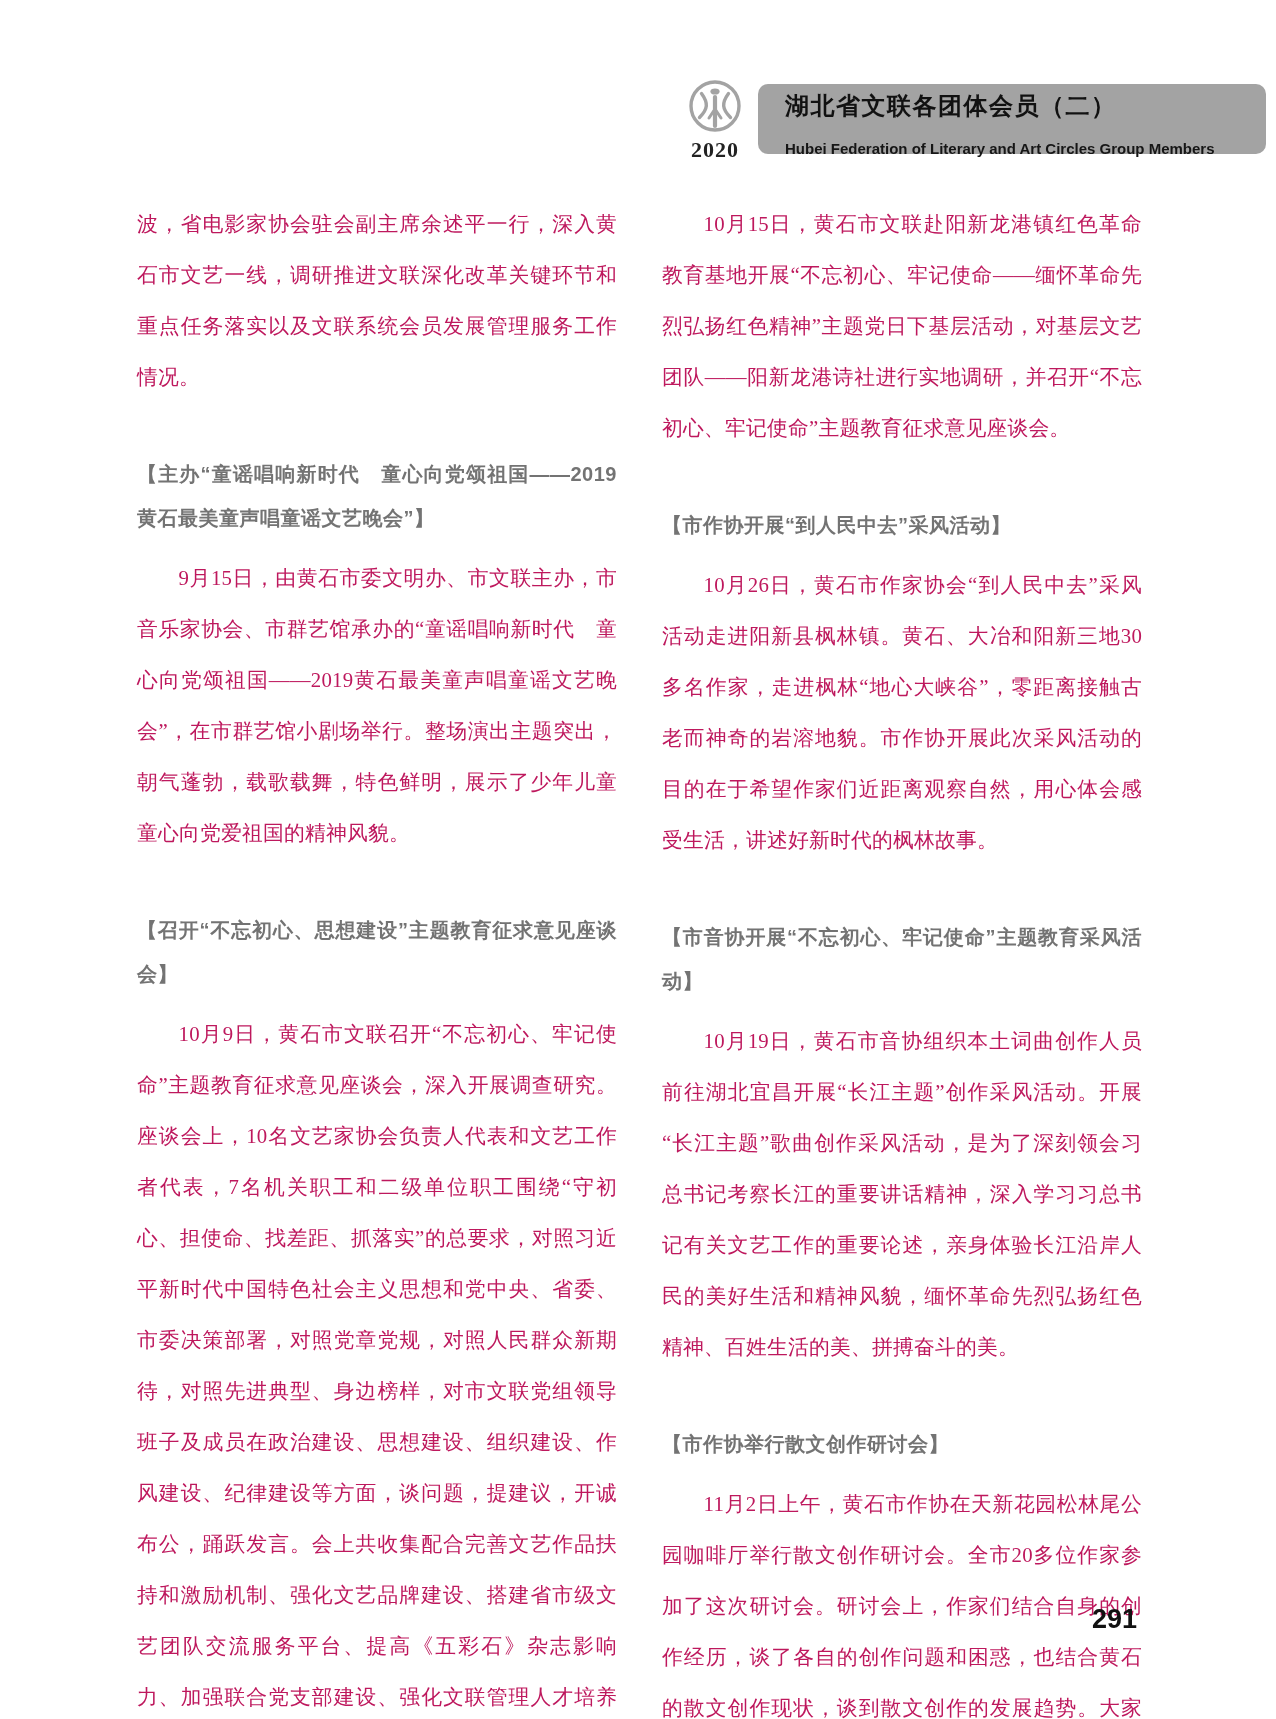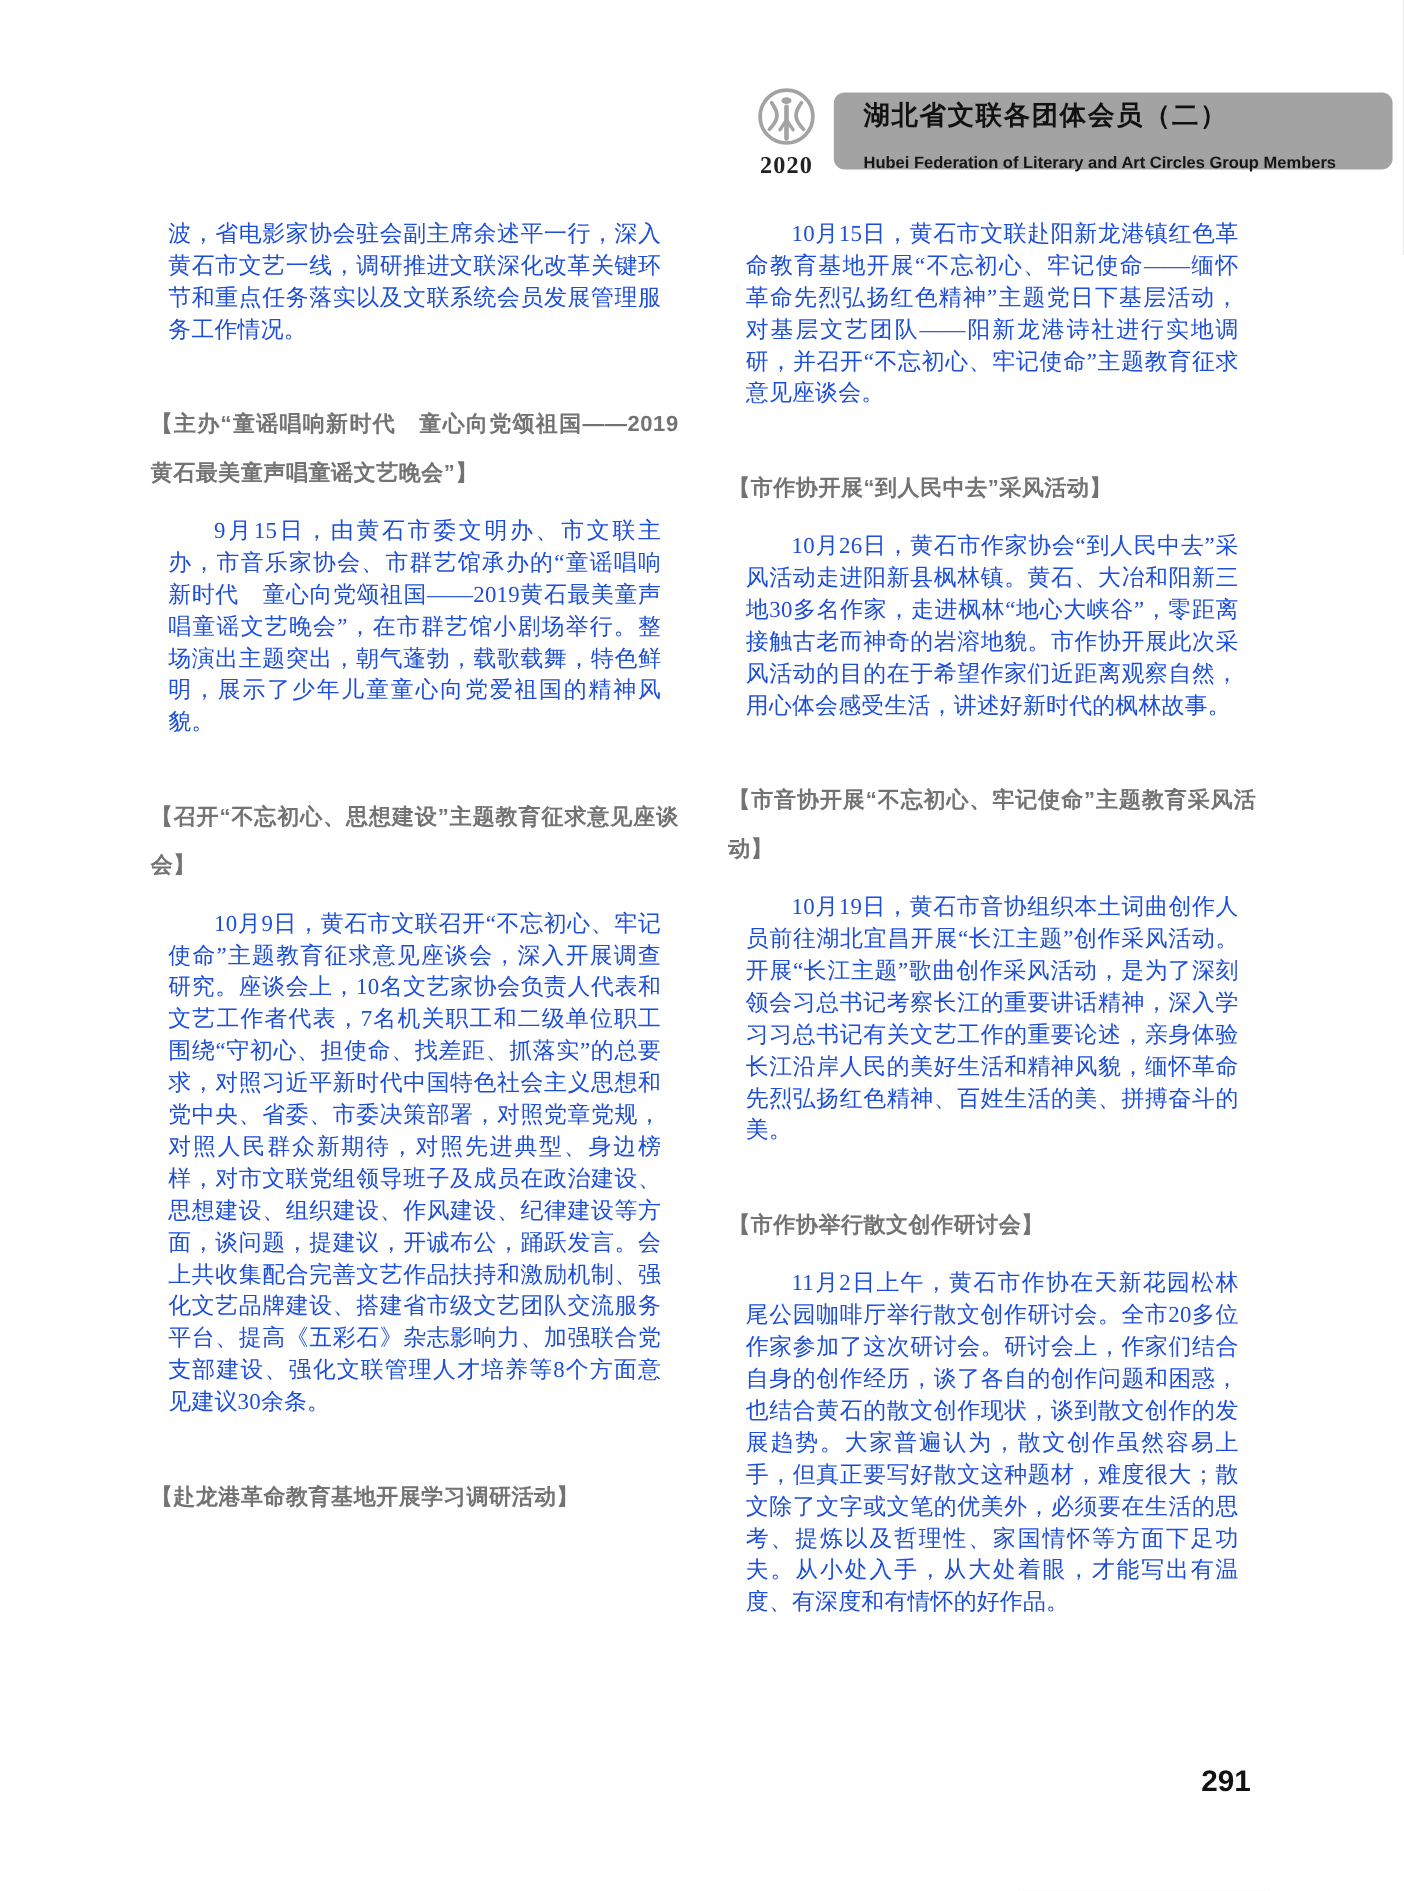--- a/index.html
+++ b/index.html
@@ -39,26 +39,26 @@
   }
 
   
   .columns{
     position:absolute;top:198px;left:137px;
     width:1005px;
     display:flex;gap:45px;
   }
   .column{width:480px;}
   .body-text{
-    margin:16px;
+    margin:0;
     font-size:20.8px;
-    line-height:29px;
+    line-height:51px;
     text-align:justify;
     letter-spacing:0.2px;
-    color:#1d4ed8;
+    color:#be185d;
   }
   .body-text.indent{text-indent:2em;}
   .entry-heading{
     margin:50px 0 12px 0;
     font-family:"Liberation Sans","DejaVu Sans",sans-serif;
     font-weight:700;
     font-size:20px;
     line-height:44px;
     text-align:justify;
     letter-spacing:0.5px;

